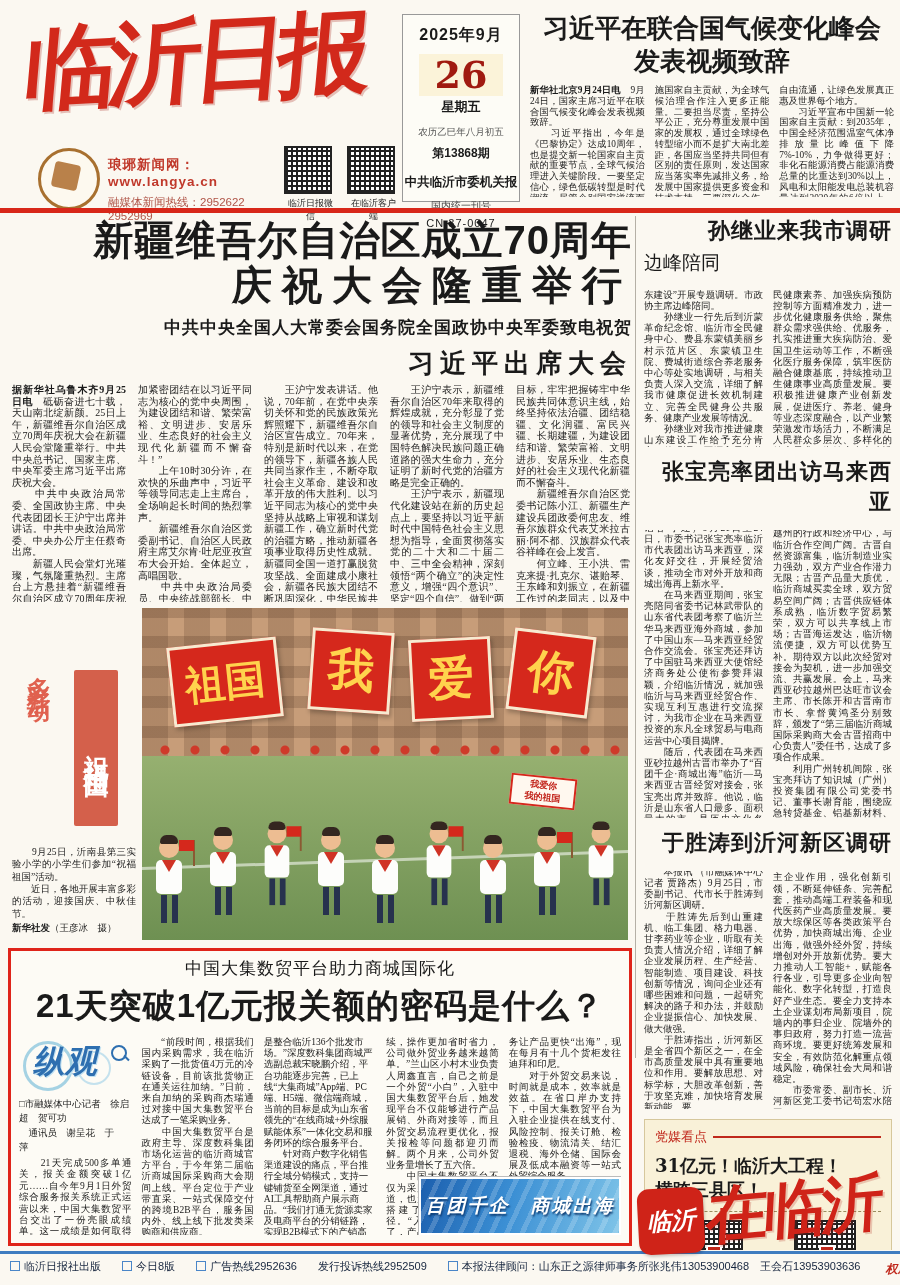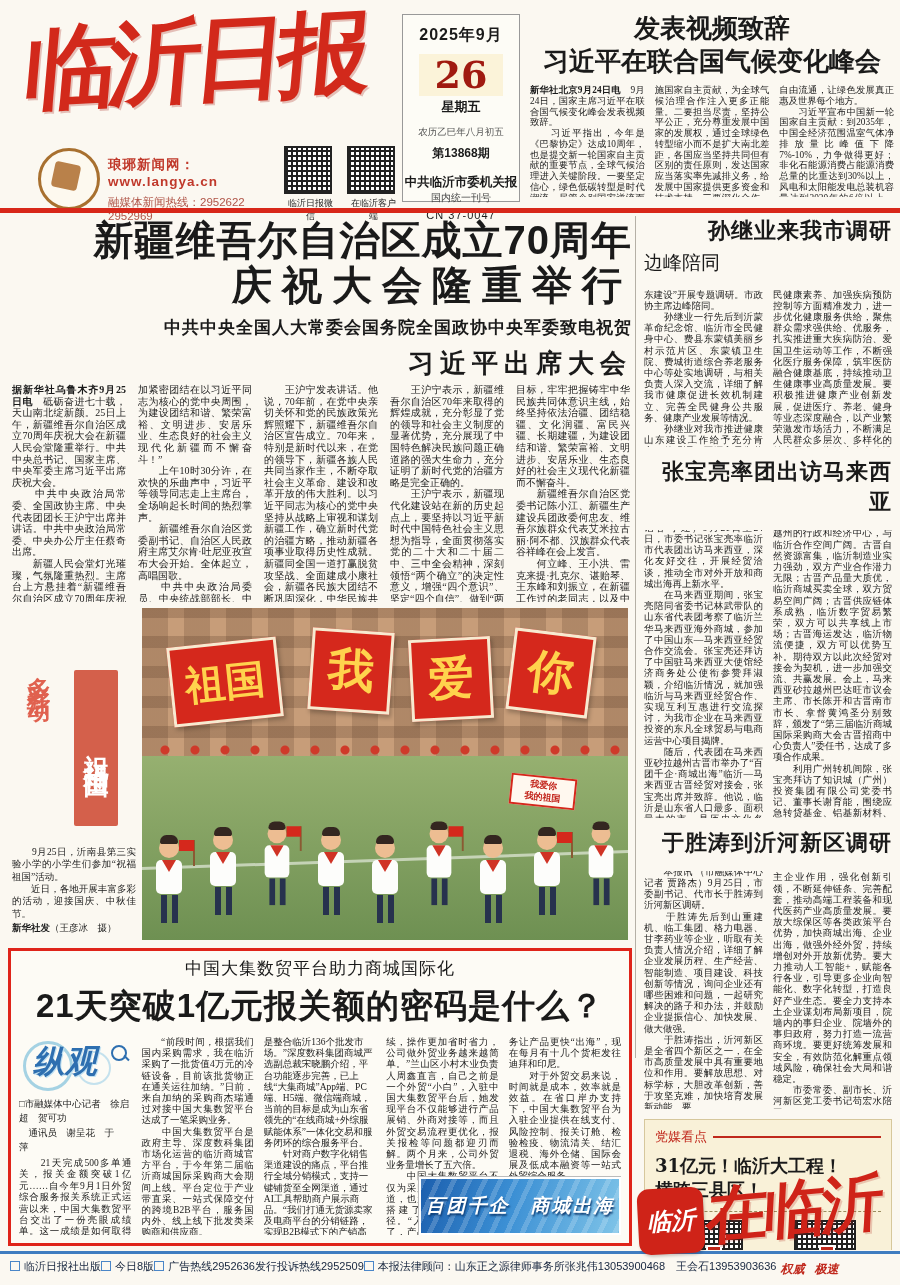--- a/index.html
+++ b/index.html
@@ -21,21 +21,21 @@
   .qr{width:44px;height:44px;border:2px solid #222;background:#fff;background-image:repeating-linear-gradient(0deg,#222 0 2px,transparent 2px 5px),repeating-linear-gradient(90deg,#222 0 2px,transparent 2px 5px);}
   .qrlabel{font-size:9px;margin-top:3px;color:#222;}
 
   .datebox{position:absolute;left:402px;top:14px;width:118px;height:188px;border:1px solid #999;background:#fdfcf6;text-align:center;padding-top:10px;box-sizing:border-box;}
   .db-month{font-size:16px;font-weight:bold;letter-spacing:1px;}
   .db-day{display:inline-block;margin-top:8px;background:#fbf3d9;padding:0 16px;font-size:38px;font-weight:bold;color:#a01a10;font-family:"DejaVu Serif",serif;line-height:1.1;}
   .db-week{font-size:13px;font-weight:bold;margin-top:2px;}
   .db-lunar{font-size:9.5px;color:#555;margin-top:10px;}
   .db-issue{font-size:12px;font-weight:bold;margin-top:6px;}
   .db-org{font-size:12.5px;font-weight:bold;margin-top:12px;}
-  .db-serlab{font-size:10px;color:#444;}
+  .db-serlab{font-size:10px;color:#444;margin-top:8px;}
   .db-serial{font-size:11px;margin-top:4px;letter-spacing:1px;}
 
   .topright{position:absolute;left:530px;top:12px;width:364px;height:194px;}
   .tr-head{font-size:26px;font-weight:bold;text-align:center;line-height:1.25;letter-spacing:0;}
   .tr-cols{display:flex;gap:10px;margin-top:8px;height:112px;overflow:hidden;}
   .tr-col{flex:1;font-size:9.3px;line-height:1.16;}
   .dl{font-weight:bold;}
 
   .redrule{position:absolute;left:0;top:208px;width:900px;height:5px;background:#d8271a;}
 
@@ -113,21 +113,21 @@
   .zg-ring2{position:absolute;left:58px;top:14px;width:30px;height:30px;border:2px solid #9fd0e8;border-radius:50%;opacity:.6;}
   .zg-text{position:absolute;left:14px;top:6px;font-size:32px;font-weight:bold;color:#2e6fb0;font-style:italic;font-family:"DejaVu Serif",serif;text-shadow:1px 1px 0 #bfe0f2;}
   .zg-mag{position:absolute;left:92px;top:8px;width:12px;height:12px;border:2px solid #2e6fb0;border-radius:50%;}
   .zg-mag::after{content:"";position:absolute;left:10px;top:10px;width:7px;height:2px;background:#2e6fb0;transform:rotate(45deg);}
   .bb-byline{font-size:9.5px;line-height:1.5;margin-bottom:4px;}
   .banner{position:absolute;right:0;bottom:0;width:198px;height:54px;border:2px solid #fff;box-shadow:0 0 0 1px #bbb;background:linear-gradient(105deg,#1c5fae,#3b8fd4 45%,#7fc4e8);background-blend-mode:normal;display:flex;align-items:center;justify-content:center;overflow:hidden;}
   .banner::before{content:"";position:absolute;inset:0;background:repeating-linear-gradient(115deg,rgba(255,255,255,.18) 0 5px,transparent 5px 14px);}
   .banner span{position:relative;color:#fff;font-weight:bold;font-style:italic;font-size:19px;letter-spacing:2px;font-family:"DejaVu Serif",serif;text-shadow:1px 2px 2px #0d3c73;}
 
   
-  .footer{position:absolute;left:0;top:1251px;width:900px;height:20px;border-top:3px solid #3f7cc0;box-sizing:border-box;padding:7px 10px 0;display:flex;gap:0;font-size:11px;color:#15243d;white-space:nowrap;}
+  .footer{position:absolute;left:0;top:1251px;width:900px;height:20px;border-top:3px solid #3f7cc0;box-sizing:border-box;padding:7px 10px 0;display:flex;gap:21px;font-size:11px;color:#15243d;white-space:nowrap;}
   .fitem{display:flex;align-items:center;gap:4px;}
   .sq{width:8px;height:8px;border:1.5px solid #4a86c8;display:inline-block;flex:none;}
   .slogans{display:flex;gap:10px;margin-left:4px;}
   .slg{color:#c0281c;font-weight:bold;font-style:italic;font-size:12px;}
   .appicon{position:absolute;left:638px;top:1188px;width:66px;height:66px;background:#cf2318;border-radius:12px;color:#fff;display:flex;align-items:center;justify-content:center;font-size:24px;font-weight:bold;font-style:italic;font-family:"DejaVu Serif",serif;transform:rotate(-3deg);z-index:6;box-shadow:1px 2px 3px rgba(0,0,0,.2);}
   .biglogo{position:absolute;left:706px;top:1178px;font-size:62px;font-weight:bold;color:#cf2318;letter-spacing:-4px;transform:rotate(-5deg) skewX(-8deg);font-family:"DejaVu Serif",serif;z-index:6;text-shadow:2px 2px 0 rgba(170,20,10,.2);line-height:1;}
 </style>
 </head>
 <body>
 
@@ -160,22 +160,22 @@
     <div class="db-week">星期五</div>
     <div class="db-lunar">农历乙巳年八月初五</div>
     <div class="db-issue">第13868期</div>
     <div class="db-org">中共临沂市委机关报</div>
     <div class="db-serlab">国内统一刊号</div>
     <div class="db-serial">CN 37-0047</div>
   </div>
 
   <div class="topright">
     <div class="tr-head">
+      <div>习近平在联合国气候变化峰会</div>
       <div>发表视频致辞</div>
-      <div>习近平在联合国气候变化峰会</div>
     </div>
     <div class="tr-cols serif">
       <div class="tr-col prose clip"><b class="dl">新华社北京9月24日电</b><span>　9月24日，国家主席习近平在联合国气候变化峰会发表视频致辞。
 　　习近平指出，今年是《巴黎协定》达成10周年，也是提交新一轮国家自主贡献的重要节点，全球气候治理进入关键阶段。一要坚定信心，绿色低碳转型是时代潮流，尽管个别国家逆流而动，但国际社会应当把握正确方向，坚持信心不动摇、行动不停止、力度不减弱，推动制定和实</span></div>
       <div class="tr-col prose clip">施国家自主贡献，为全球气候治理合作注入更多正能量。二要担当尽责，坚持公平公正，充分尊重发展中国家的发展权，通过全球绿色转型缩小而不是扩大南北差距，各国应当坚持共同但有区别的责任原则，发达国家应当落实率先减排义务，给发展中国家提供更多资金和技术支持。三要深化合作，加强绿色技术和产业国际协作，努力弥补绿色产能缺口，确保优质绿色产品在全球</div>
       <div class="tr-col prose clip">自由流通，让绿色发展真正惠及世界每个地方。
 　　习近平宣布中国新一轮国家自主贡献：到2035年，中国全经济范围温室气体净排放量比峰值下降7%-10%，力争做得更好；非化石能源消费占能源消费总量的比重达到30%以上，风电和太阳能发电总装机容量达到2020年的6倍以上、力争达到36亿千瓦，森林蓄积量达到240亿立方米以上。（下转A2版）</div>
     </div>
   </div>
 

